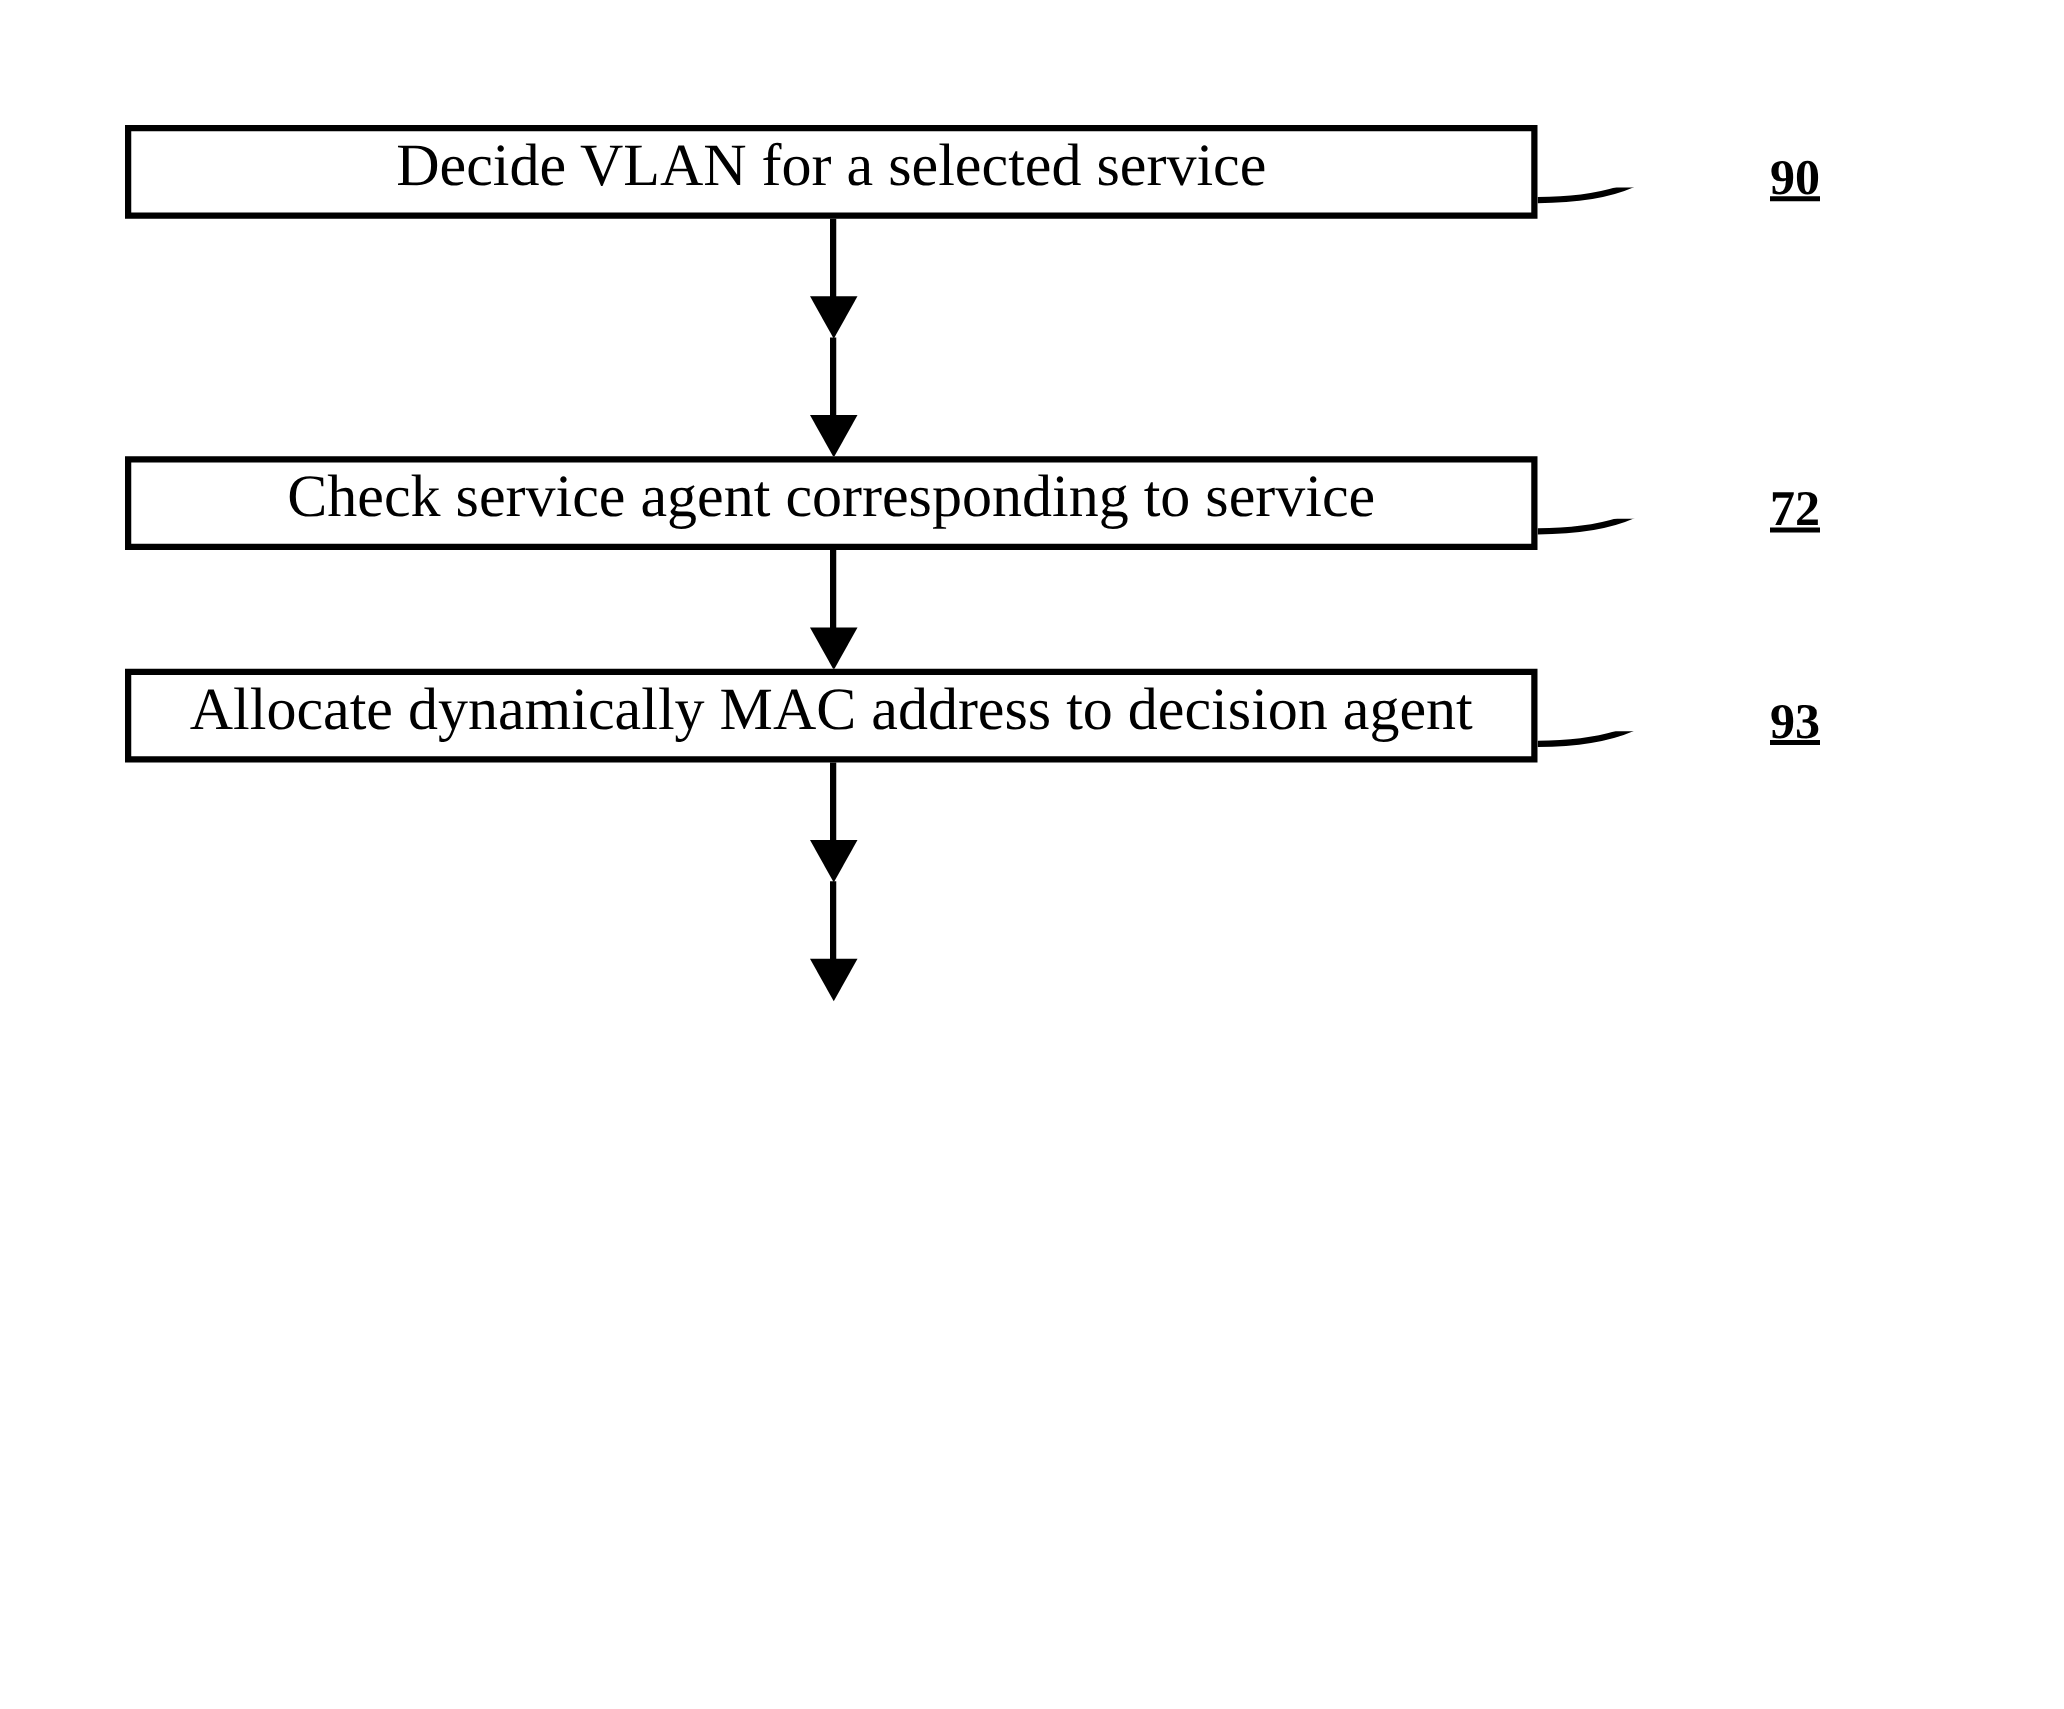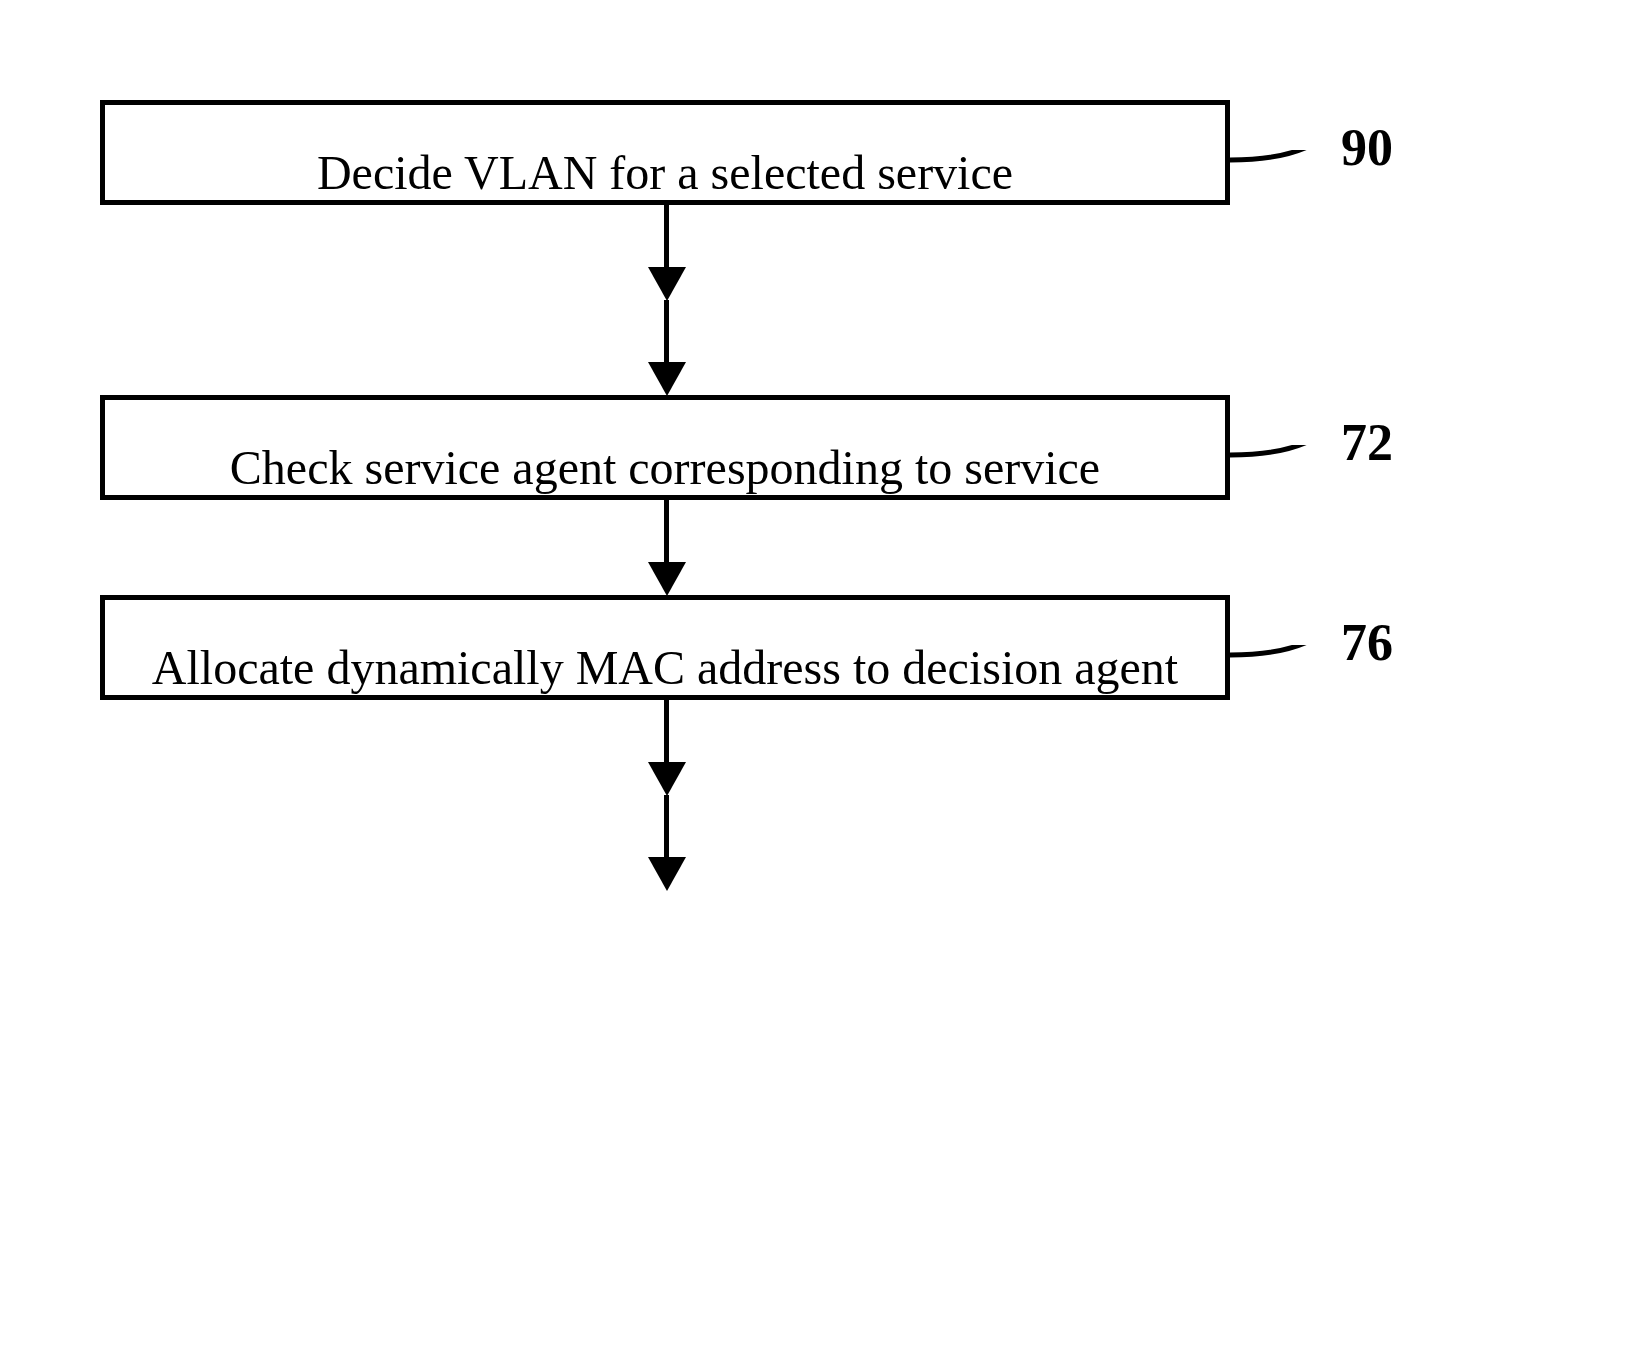--- a/index.html
+++ b/index.html
@@ -21,33 +21,34 @@
       width: 1450px;
     }
     .step-row {
       display: flex;
       align-items: center;
       position: relative;
     }
     .step-box {
       border: 5px solid black;
       width: 1130px;
-      height: 105px;
+      height: 75px;
       display: flex;
-      align-items: flex-end;
+      align-items: flex-start;
       justify-content: center;
       font-size: 48px;
       background: white;
     }
     .step-label {
       position: absolute;
-      left: 1241px;
-      font-size: 52px;
+      left: 1316px;
+      font-size: 40px;
       font-weight: bold;
       top: 18px;
+      text-decoration: underline;
     }
     .leader {
       position: absolute;
       left: 1130px;
       top: 50px;
     }
     .leader svg {
       display: block;
     }
     .arrow-container {
@@ -124,21 +125,21 @@
 
   <div class="step-row">
     <div class="step-box">
       <span>Allocate dynamically MAC address to decision agent</span>
     </div>
     <div class="leader">
       <svg width="130" height="50" viewBox="0 0 130 50">
         <path d="M 0 10 Q 60 10 90 -10" stroke="black" stroke-width="5" fill="none"></path>
       </svg>
     </div>
-    <div class="step-label">76</div>
+    <div class="step-label">93</div>
   </div>
 
   <div class="arrow-container">
     <div class="arrow-line"></div>
     <div class="arrow-head"></div>
   </div>
 
 
   <div class="arrow-container">
     <div class="arrow-line"></div>

